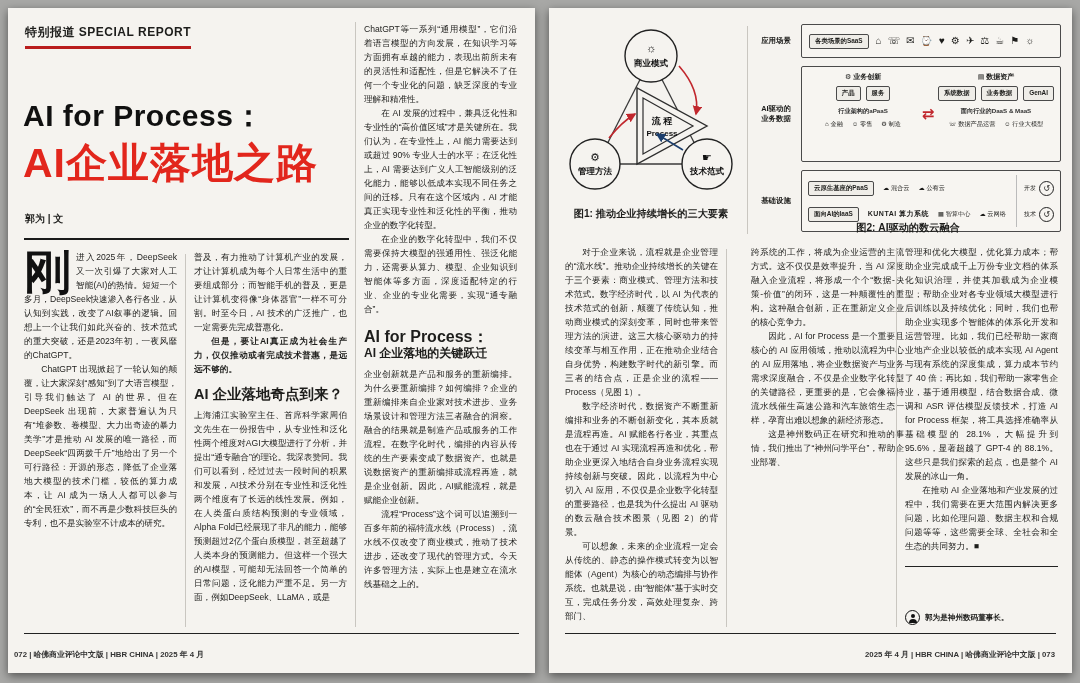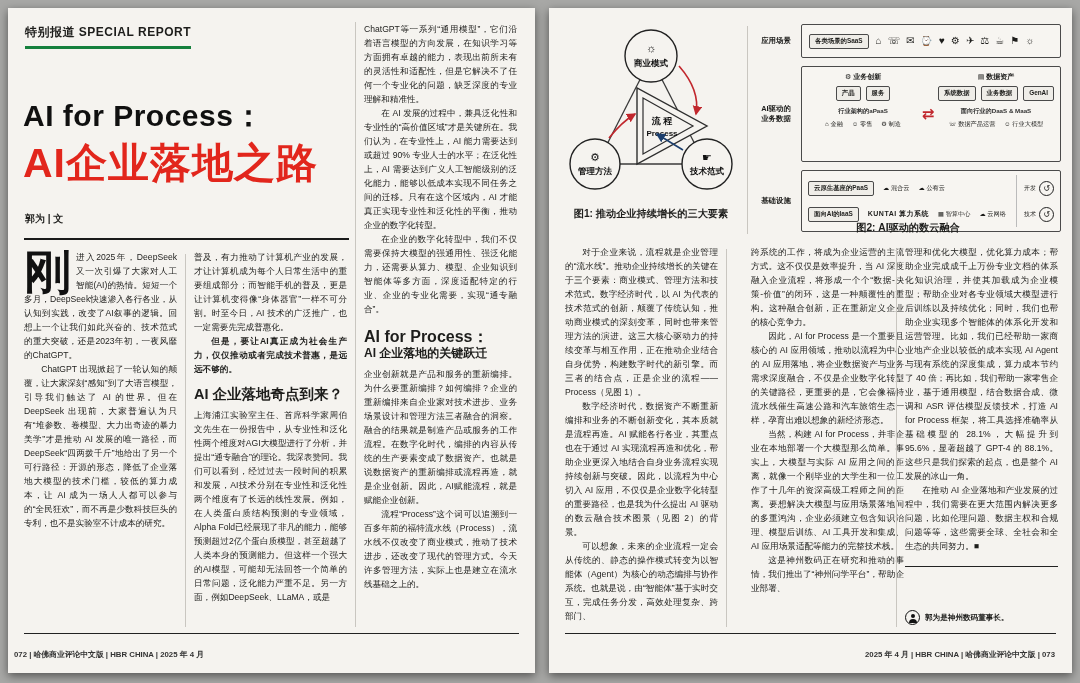--- a/index.html
+++ b/index.html
@@ -14,21 +14,21 @@
     position:absolute;top:8px;height:665px;background:#f5f3ef;
     box-shadow:0 3px 9px rgba(0,0,0,.5);
   }
   .page-left{left:8px;width:527px;}
   .page-right{left:549px;width:523px;}
 
   
   .kicker{
     position:absolute;left:17px;top:16px;
     font-size:12px;font-weight:bold;letter-spacing:.5px;
-    border-bottom:3px solid #15803d;padding-bottom:5px;
+    border-bottom:3px solid #b91c1c;padding-bottom:5px;
   }
   .title-black{position:absolute;left:15px;top:88px;margin:0;font-size:30px;font-weight:900;color:#101010;letter-spacing:.5px;}
   .title-red{position:absolute;left:15px;top:128px;margin:0;font-size:41px;font-weight:900;letter-spacing:1px;}
   .byline{position:absolute;left:17px;top:204px;font-size:10px;font-weight:bold;}
   .title-rule{position:absolute;left:16px;top:230px;width:325px;border-top:2px solid #1a1a1a;}
 
   
   .col{
     position:absolute;width:153px;overflow:hidden;
     font-size:8.6px;line-height:14px;text-align:justify;
@@ -281,21 +281,20 @@
   </div>
 
   <div class="col col-r1">
       <p class="p-body">对于企业来说，流程就是企业管理的“流水线”。推动企业持续增长的关键在于三个要素：商业模式、管理方法和技术范式。数字经济时代，以 AI 为代表的技术范式的创新，颠覆了传统认知，推动商业模式的深刻变革，同时也带来管理方法的演进。这三大核心驱动力的持续变革与相互作用，正在推动企业结合自身优势，构建数字时代的新引擎。而三者的结合点，正是企业的流程——Process（见图 1）。</p>
       <p class="p-body">数字经济时代，数据资产不断重新编排和业务的不断创新变化，其本质就是流程再造。AI 赋能各行各业，其重点也在于通过 AI 实现流程再造和优化，帮助企业更深入地结合自身业务流程实现持续创新与突破。因此，以流程为中心切入 AI 应用，不仅仅是企业数字化转型的重要路径，也是我为什么提出 AI 驱动的数云融合技术图景（见图 2）的背景。</p>
       <p class="p-body">可以想象，未来的企业流程一定会从传统的、静态的操作模式转变为以智能体（Agent）为核心的动态编排与协作系统。也就是说，由“智能体”基于实时交互，完成任务分发，高效处理复杂、跨部门、</p>
     </div>
   <div class="col col-r2">
       <p class="p-cont">跨系统的工作，将成为企业运营的主流方式。这不仅仅是效率提升，当 AI 深度融入企业流程，将形成一个个“数据-决策-价值”的闭环，这是一种颠覆性的重构。这种融合创新，正在重新定义企业的核心竞争力。</p>
       <p class="p-body">因此，AI for Process 是一个重要且核心的 AI 应用领域，推动以流程为中心的 AI 应用落地，将企业数据资产与业务需求深度融合，不仅是企业数字化转型的关键路径，更重要的是，它会像福特流水线催生高速公路和汽车旅馆生态一样，孕育出难以想象的新经济形态。</p>
-      <p class="p-body">当然，构建 AI for Process，并非企业在本地部署一个大模型那么简单。事实上，大模型与实际 AI 应用之间的距离，就像一个刚毕业的大学生和一位工作了十几年的资深高级工程师之间的距离。要想解决大模型与应用场景落地间的多重鸿沟，企业必须建立包含知识治理、模型后训练、AI 工具开发和集成、AI 应用场景适配等能力的完整技术栈。</p>
       <p class="p-body">这是神州数码正在研究和推动的事情，我们推出了“神州问学平台”，帮助企业部署、</p>
     </div>
   <div class="col col-r3">
     <div>
         <p class="p-cont">管理和优化大模型，优化算力成本；帮助企业完成成千上万份专业文档的体系化知识治理，并使其加载成为企业模型；帮助企业对各专业领域大模型进行后训练以及持续优化；同时，我们也帮助企业实现多个智能体的体系化开发和运营管理。比如，我们已经帮助一家商业地产企业以较低的成本实现 AI Agent 与现有系统的深度集成，算力成本节约了 40 倍；再比如，我们帮助一家零售企业，基于通用模型，结合数据合成、微调和 ASR 评估模型反馈技术，打造 AI for Process 框架，将工具选择准确率从基础模型的 28.1%，大幅提升到 95.6%，显著超越了 GPT-4 的 88.1%。这些只是我们探索的起点，也是整个 AI 发展的冰山一角。</p>
         <p class="p-body">在推动 AI 企业落地和产业发展的过程中，我们需要在更大范围内解决更多问题，比如伦理问题、数据主权和合规问题等等，这些需要全球、全社会和全生态的共同努力。■</p>
       </div>
     <div class="bio-rule"></div>
     <div class="bio">
       <span class="person-icon"></span>

